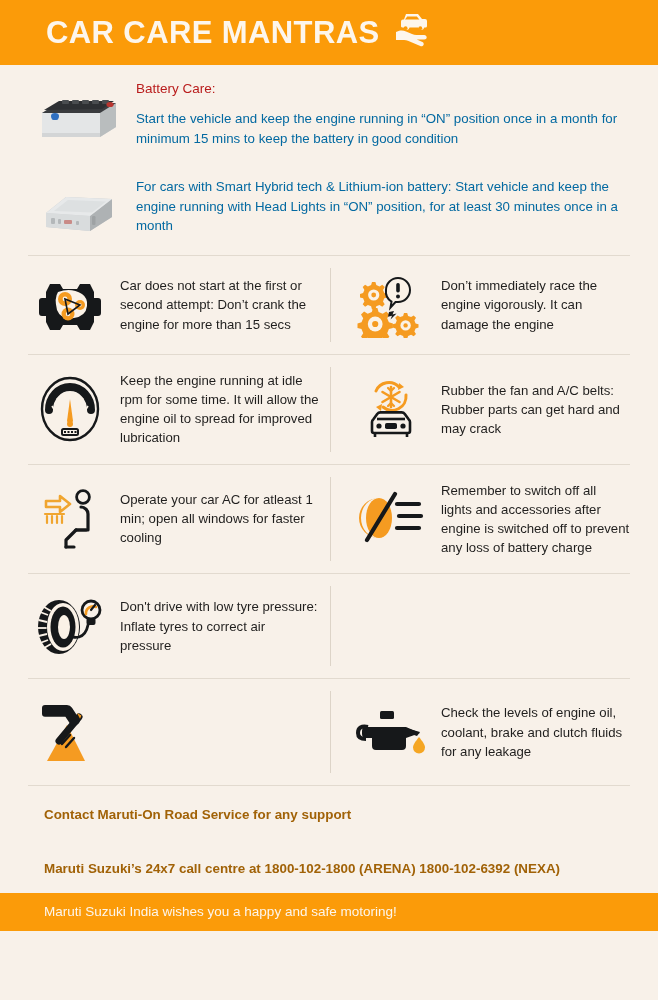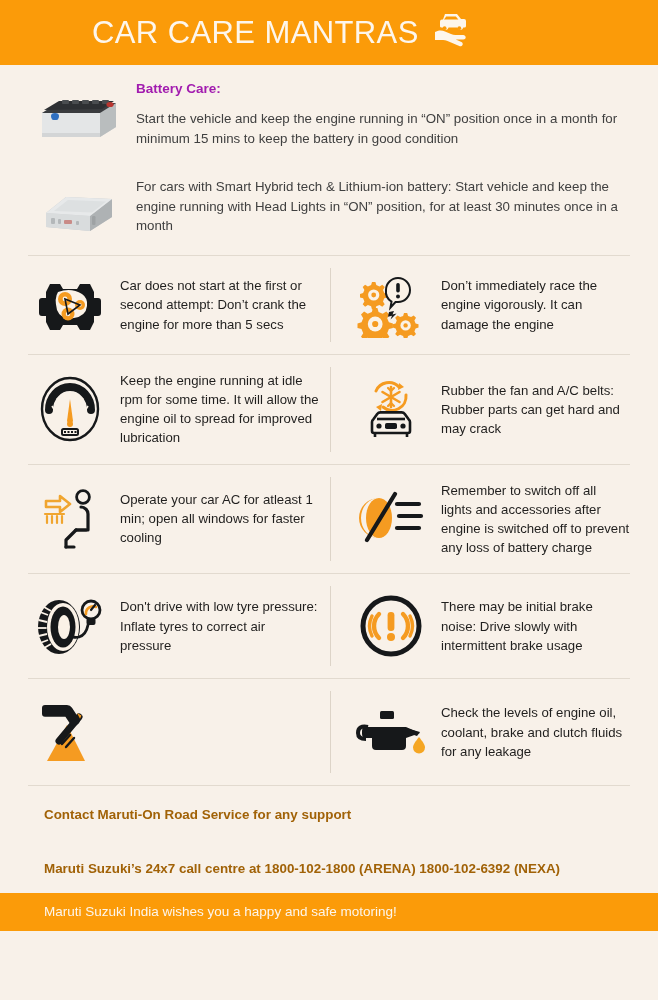--- a/index.html
+++ b/index.html
@@ -23,25 +23,24 @@
     height: 65px;
     background: #fb9b09;
     display: flex;
     align-items: center;
     padding-left: 46px;
     box-sizing: border-box;
   }
   .header-title {
     color: #fdf6ec;
     font-size: 31px;
-    font-weight: normal;
+    font-weight: bold;
     letter-spacing: 0.4px;
     line-height: 1;
     white-space: nowrap;
-    margin-left: 46px;
   }
   .header-icon {
     margin-left: 12px;
     display: block;
     margin-top: -6px;
   }
   .hdivider {
     height: 1px;
     background: #e2dacf;
     margin: 0 28px;
@@ -65,28 +64,28 @@
     justify-content: center;
     align-items: flex-start;
     padding-top: 6px;
   }
   .battery-text {
     flex: 1;
     padding-left: 8px;
   }
   .kicker {
     font-size: 13.5px;
-    font-weight: bold;
-    color: #a21caf;
+    font-weight: normal;
+    color: #b91c1c;
     margin-bottom: 12px;
     line-height: 1.2;
   }
   .body-text {
     font-size: 13.3px;
-    color: #404040;
+    color: #0369a1;
     line-height: 1.47;
   }
 
   
   .tip-row {
     display: flex;
     align-items: stretch;
     padding: 0 28px;
     box-sizing: border-box;
   }
@@ -239,21 +238,21 @@
           <circle cx="31" cy="27" r="2.4" fill="#fbf2e7"></circle>
           <circle cx="46" cy="33" r="5" fill="#f59b21"></circle>
           <circle cx="46" cy="33" r="1.7" fill="#fbf2e7"></circle>
           <circle cx="34" cy="42" r="6.5" fill="#f59b21"></circle>
           <circle cx="34" cy="42" r="2.2" fill="#fbf2e7"></circle>
           <g stroke="#16181a" stroke-width="1.6" fill="none">
             <path d="M31 27 L46 33 L34 42 Z"></path>
           </g>
         </svg>
       </div>
-      <div class="tip-text">Car does not start at the first or second attempt: Don’t crank the engine for more than 5 secs</div>
+      <div class="tip-text">Car does not start at the first or second attempt: Don’t crank the engine for more than 15 secs</div>
     </div>
     <div class="vdivider"></div>
     <div class="tip-cell right">
       <div class="tip-icon">
         <svg width="74" height="66" viewBox="0 0 74 66">
 
           <g fill="#f59b21">
             <path d="M18 10 l3.4 .0 .9 3.1 3.2 1.3 2.8-1.7 2.4 2.4-1.7 2.8 1.3 3.2 3.1 .9 0 3.4-3.1 .9-1.3 3.2 1.7 2.8-2.4 2.4-2.8-1.7-3.2 1.3-.9 3.1-3.4 0-.9-3.1-3.2-1.3-2.8 1.7-2.4-2.4 1.7-2.8-1.3-3.2-3.1-.9 0-3.4 3.1-.9 1.3-3.2-1.7-2.8 2.4-2.4 2.8 1.7 3.2-1.3z"></path>
           </g>
           <circle cx="19.7" cy="23" r="5.6" fill="#fbf2e7"></circle>
@@ -417,38 +416,20 @@
           <circle cx="60" cy="20" r="9" fill="none" stroke="#16181a" stroke-width="2.8"></circle>
           <path d="M55 24 a7 7 0 0 1 10-7" fill="none" stroke="#f59b21" stroke-width="2.6" stroke-linecap="round"></path>
           <line x1="60" y1="20" x2="64" y2="15" stroke="#16181a" stroke-width="2.2" stroke-linecap="round"></line>
           <rect x="55.5" y="28" width="9" height="7" rx="2" fill="#16181a"></rect>
           <path d="M57 35 q-2 10 -9 12 q-8 2 -8 -5" fill="none" stroke="#16181a" stroke-width="2.8" stroke-linecap="round"></path>
         </svg>
       </div>
       <div class="tip-text">Don't drive with low tyre pressure: Inflate tyres to correct air pressure</div>
     </div>
     <div class="vdivider"></div>
-    <div class="tip-cell right">
-      <div class="tip-icon">
-        <svg width="68" height="68" viewBox="0 0 68 68">
-          <circle cx="34" cy="34" r="28" fill="none" stroke="#16181a" stroke-width="5"></circle>
-          <rect x="30.6" y="20" width="6.8" height="19" rx="3.2" fill="#f59b21"></rect>
-          <circle cx="34" cy="45" r="4" fill="#f59b21"></circle>
-          <g stroke="#f59b21" stroke-width="4.4" fill="none" stroke-linecap="round">
-            <path d="M22 22 a17 17 0 0 0 0 24"></path>
-            <path d="M46 22 a17 17 0 0 1 0 24"></path>
-          </g>
-          <g stroke="#f59b21" stroke-width="3.4" fill="none" stroke-linecap="round">
-            <path d="M15 24 a22 22 0 0 0 0 20"></path>
-            <path d="M53 24 a22 22 0 0 1 0 20"></path>
-          </g>
-        </svg>
-      </div>
-      <div class="tip-text">There may be initial brake noise: Drive slowly with intermittent brake usage</div>
-    </div>
   </div>
 
   <div class="hdivider"></div>
 
   <div class="tip-row">
     <div class="tip-cell left">
       <div class="tip-icon">
         <svg width="74" height="74" viewBox="0 0 74 74">
 
           <path d="M14 66 L34 30 L52 66 Z" fill="#f59b21"></path>

